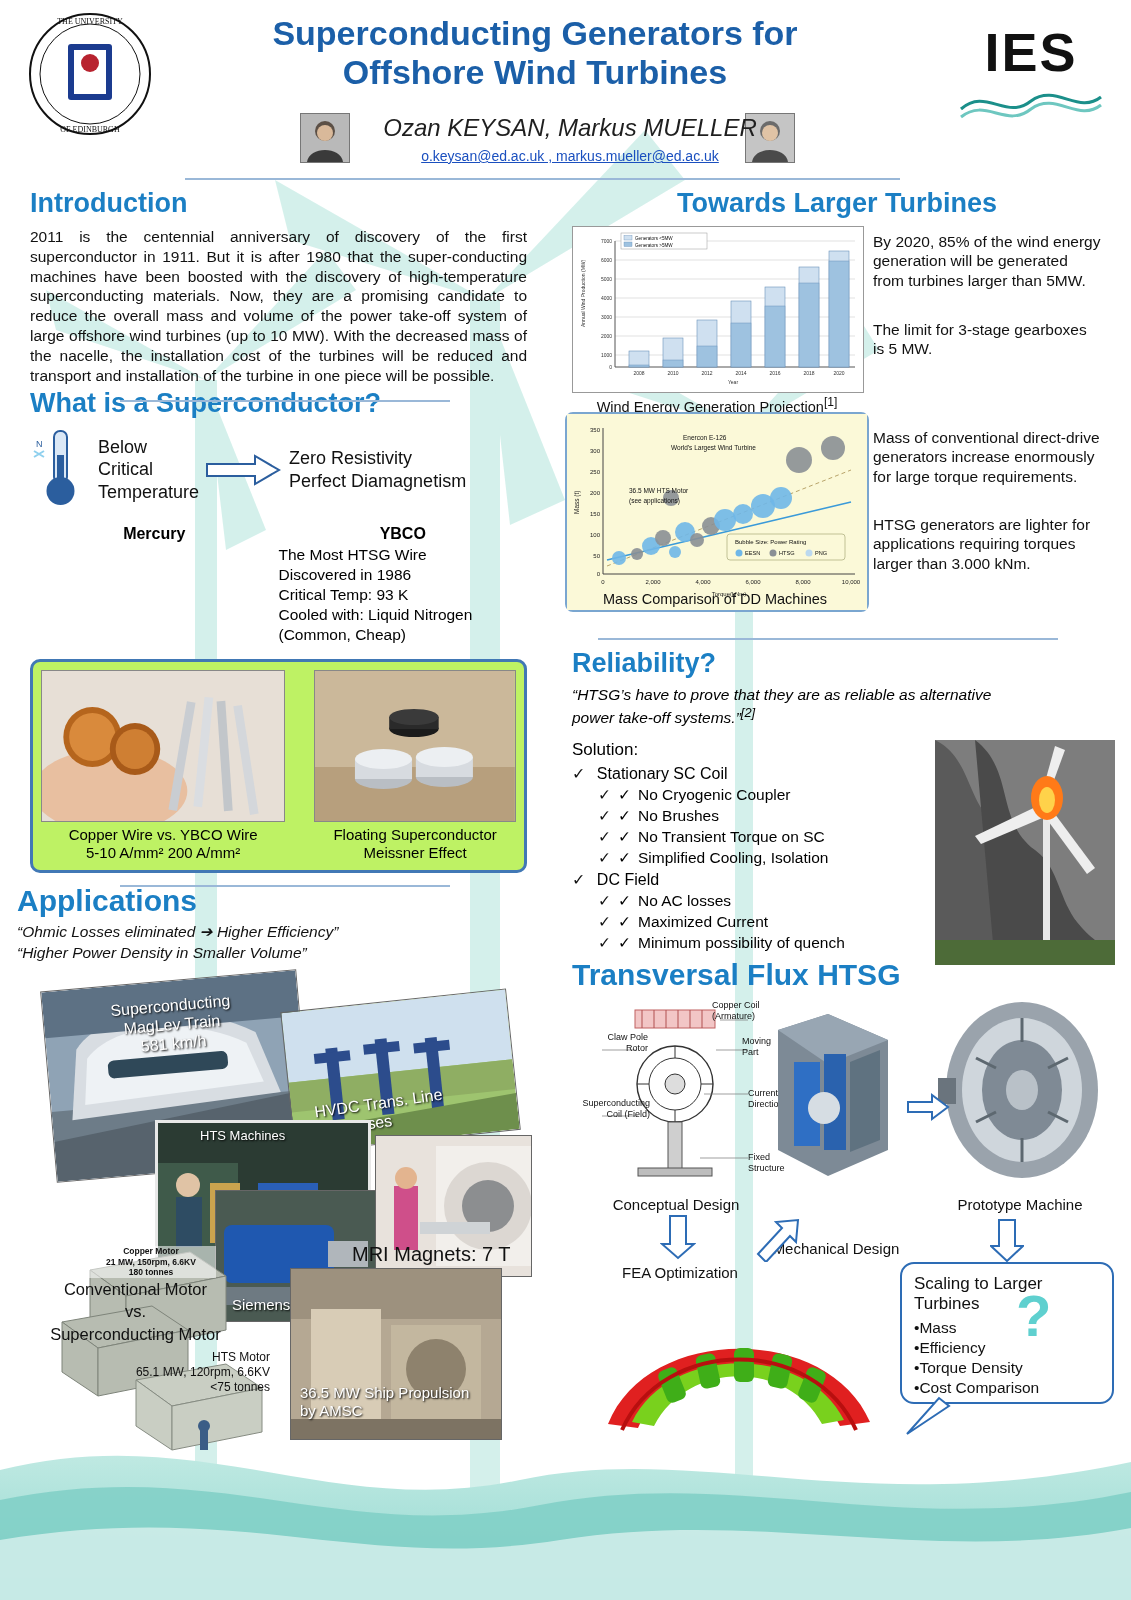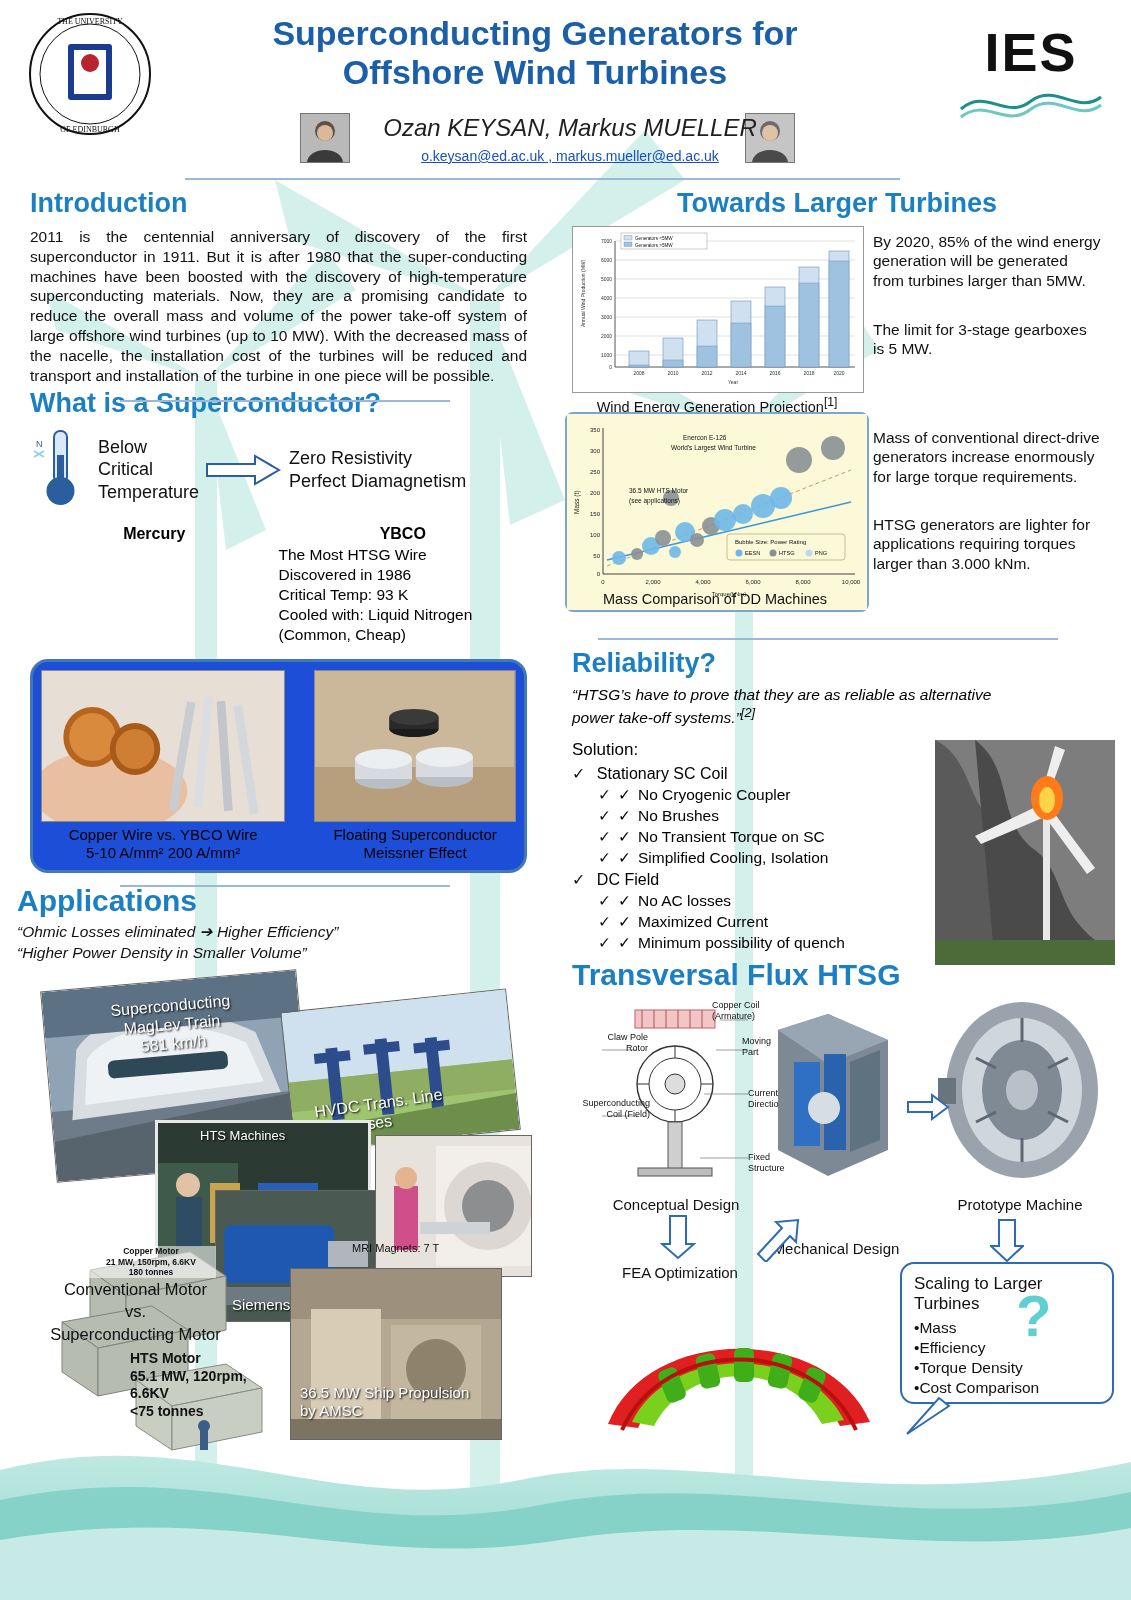--- a/index.html
+++ b/index.html
@@ -45,21 +45,21 @@
   .sc-flow{display:flex;align-items:center;gap:6px;margin-top:6px;}
   .sc-left-text{font-size:18px;line-height:1.25;color:#111;}
   .sc-right-text{font-size:18px;line-height:1.25;color:#111;}
   .arrow-right{width:78px;height:36px;position:relative;}
   .two-cols{display:flex;margin-top:10px;}
   .two-cols>div{width:50%;}
   .colhead{font-weight:bold;font-size:16px;text-align:center;}
   .colbody{font-size:15.5px;line-height:1.3;margin-top:2px;}
 
   .photo-panel{
-    margin-top:14px;border:3px solid #4178b5;border-radius:18px;background:#1d4ed8;
+    margin-top:14px;border:3px solid #4178b5;border-radius:10px;background:#bef264;
     padding:8px;display:flex;gap:21px;
   }
   .photo{flex:1;height:150px;border:1px solid #888;overflow:hidden;position:relative;}
   .cap{font-size:15px;text-align:center;line-height:1.2;margin-top:4px;}
 
   
   .chartbox{border:1px solid #999;background:#fff;}
   .chart2{border:2px solid #7aa6d0;border-radius:8px;background:#fbf9d8;}
   .caption{font-size:14.5px;text-align:center;margin-top:3px;color:#111;}
 
@@ -350,21 +350,21 @@
     <svg viewBox="0 0 155 140" width="155" height="140" preserveAspectRatio="none">
       <rect width="155" height="140" fill="#e8e2dc"></rect>
       <rect x="60" y="10" width="95" height="120" fill="#f2efeb"></rect>
       <circle cx="112" cy="70" r="44" fill="#dcd7d2"></circle>
       <circle cx="112" cy="70" r="26" fill="#8c8e90"></circle>
       <rect x="18" y="50" width="24" height="64" fill="#cf4f8a"></rect>
       <circle cx="30" cy="42" r="11" fill="#e3b48f"></circle>
       <rect x="44" y="86" width="70" height="12" fill="#cfd3d6"></rect>
     </svg>
   </div>
-  <div class="imglabel dark" style="left:352px;top:1242px;font-size:11px;">
+  <div class="imglabel dark" style="left:352px;top:1242px;font-size:20px;">
     <span>MRI Magnets: 7 T</span>
   </div>
 
   <div class="imgbox" style="left:290px;top:1268px;width:210px;height:170px;">
     <svg viewBox="0 0 210 170" width="210" height="170" preserveAspectRatio="none">
       <rect width="210" height="170" fill="#b5a893"></rect>
       <rect x="0" y="0" width="210" height="50" fill="#9d917e"></rect>
       <rect x="20" y="40" width="70" height="110" fill="#d8ccb6"></rect>
       <rect x="100" y="56" width="90" height="94" fill="#c3b79f"></rect>
       <circle cx="145" cy="100" r="30" fill="#8e826d"></circle>
@@ -395,21 +395,21 @@
         <circle cx="164" cy="196" r="6"></circle>
         <rect x="160" y="200" width="8" height="20"></rect>
       </g>
     </svg>
   </div>
   <div style="position:absolute;left:86px;top:1246px;width:130px;font-size:8.5px;text-align:center;line-height:1.25;font-weight:bold;color:#111;background:rgba(255,255,255,0.55);">
     <div>Copper Motor</div>
     <div>21 MW, 150rpm, 6.6KV</div>
     <div>180 tonnes</div>
   </div>
-  <div style="position:absolute;left:130px;top:1350px;width:140px;font-size:14px;text-align:left;line-height:1.25;font-weight:bold;color:#111;">
+  <div style="position:absolute;left:130px;top:1350px;width:140px;font-size:12px;text-align:right;line-height:1.25;font-weight:normal;color:#111;">
     <div>HTS Motor</div>
     <div>65.1 MW, 120rpm, 6.6KV</div>
     <div>&lt;75 tonnes</div>
   </div>
   <div style="position:absolute;left:28px;top:1278px;width:215px;font-size:16.5px;text-align:center;line-height:1.35;color:#111;">
     <div>Conventional Motor</div>
     <div>vs.</div>
     <div>Superconducting Motor</div>
   </div>
 

